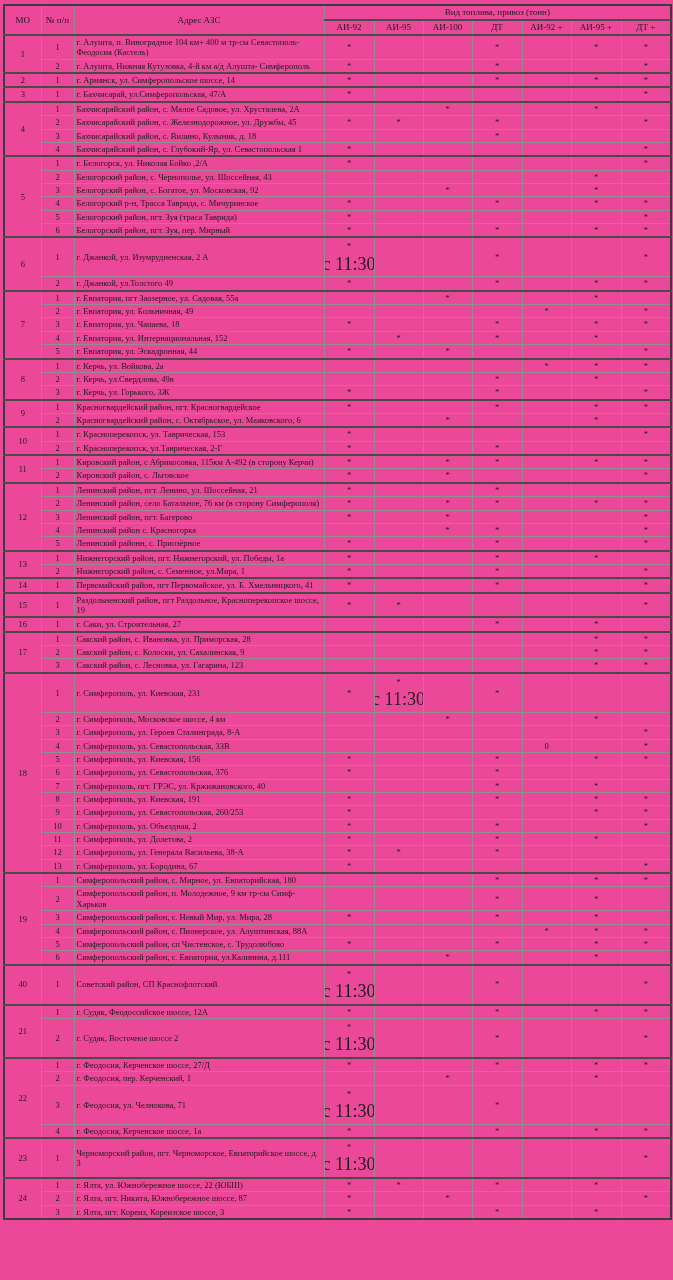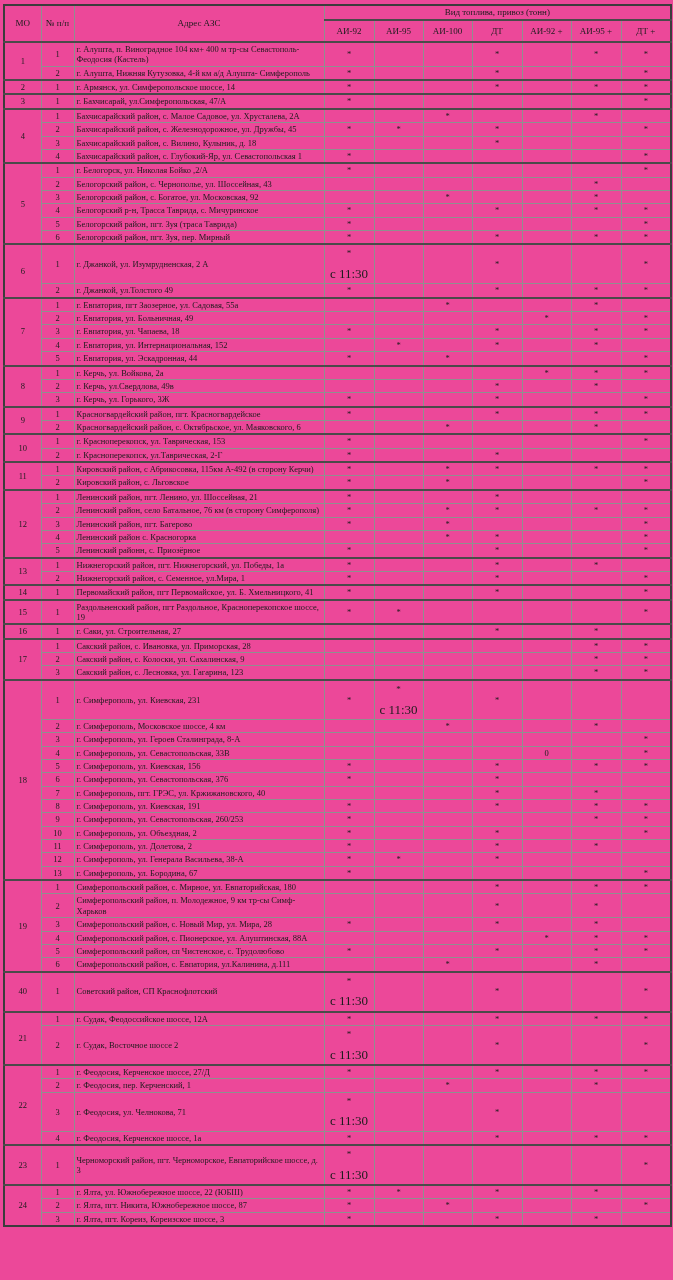--- a/index.html
+++ b/index.html
@@ -30,21 +30,21 @@
     padding: 1px 2px;
     vertical-align: middle;
     box-sizing: border-box;
     overflow: hidden;
   }
   .fuel-table thead th {
     text-align: center;
     font-size: 9px;
     border-bottom: 2px solid #4a4a4a;
   }
-  .fuel-table thead tr.fuel-names th { height: 22px; }
+  .fuel-table thead tr.fuel-names th { height: 15px; }
   .fuel-table thead tr.group-title th { height: 15px; }
   .mo-cell {
     text-align: center;
     font-size: 9px;
     border-right: 1px solid #8f8f8f;
   }
   .num-cell {
     text-align: center;
     font-size: 9px;
   }
@@ -64,21 +64,21 @@
     padding: 2px 2px;
   }
   td.with-time .cell-stack {
     display: flex;
     flex-direction: column;
     justify-content: space-between;
     align-items: center;
     min-height: 34px;
   }
   td.with-time .star { font-size: 9px; line-height: 1; padding-top: 2px; }
-  td.with-time .time { font-size: 13px; line-height: 1.1; white-space: nowrap; }
+  td.with-time .time { font-size: 18px; line-height: 1.1; white-space: nowrap; }
 </style>
 </head>
 <body>
 
 <div class="page">
   <table class="fuel-table">
     <colgroup>
       <col style="width:37px">
       <col style="width:33px">
       <col style="width:250px">

